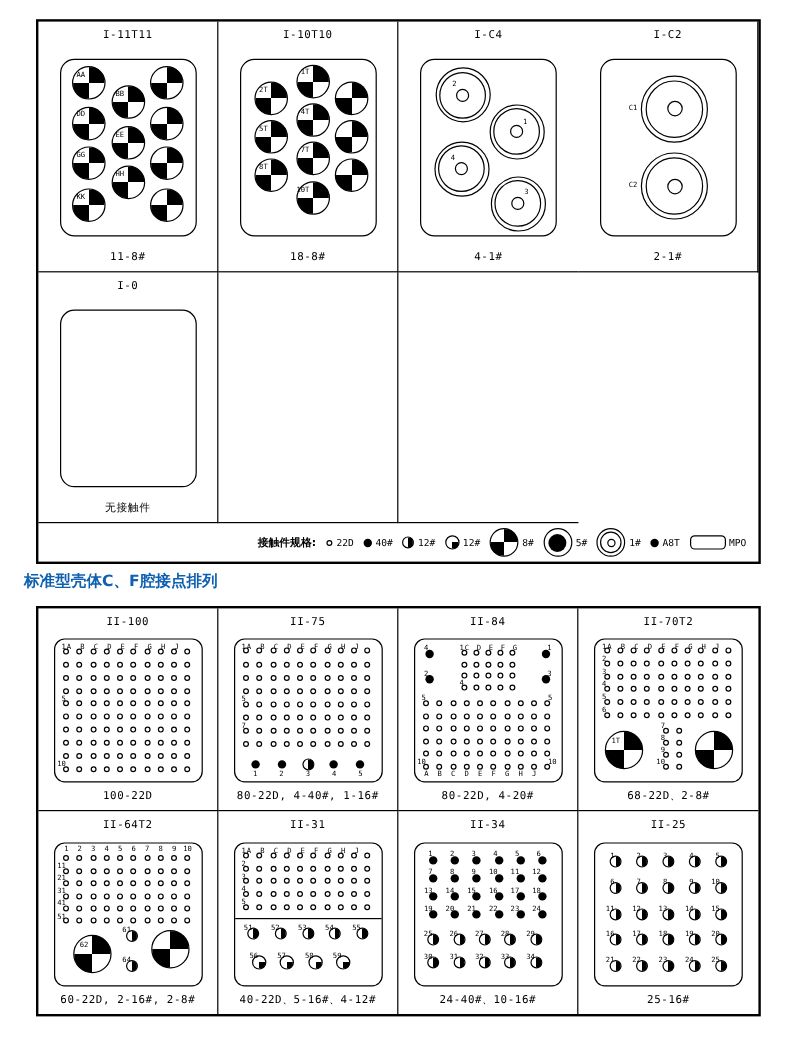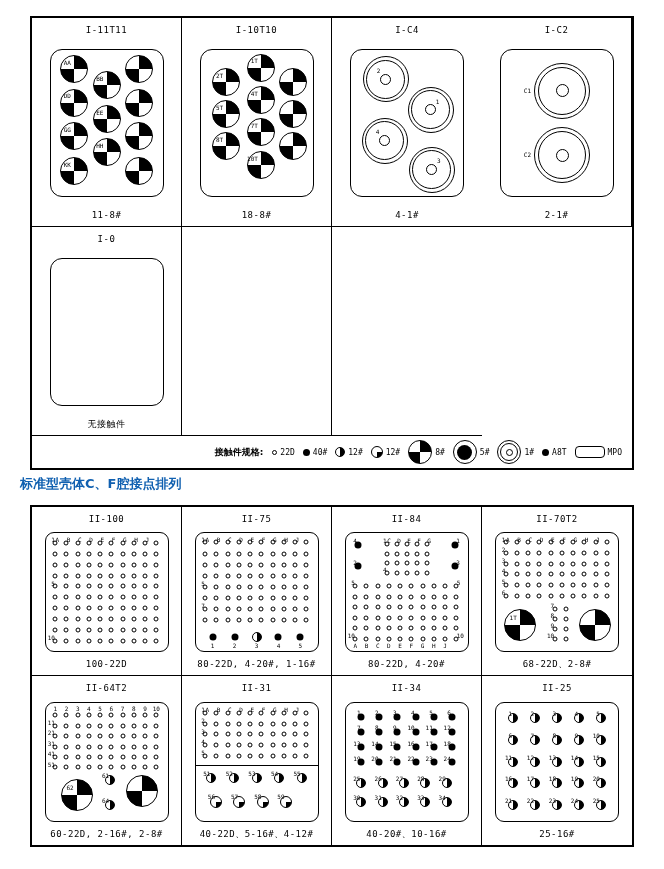--- a/index.html
+++ b/index.html
@@ -506,21 +506,21 @@
             <span class="lbl lp-below">3</span>
           </div>
           <div class="ct d20" style="left: 68%; top: 88%;">
             <span class="lbl lp-below">4</span>
           </div>
           <div class="ct d20" style="left: 86%; top: 88%;">
             <span class="lbl lp-below">5</span>
           </div>
         </div>
       </div>
-      <div class="pcaption">80-22D, 4-20#, 1-16#</div>
+      <div class="pcaption">80-22D, 4-40#, 1-16#</div>
     </div>
     <div class="cell b-r b-b">
       <div class="ptitle">II-84</div>
       <div class="iwrap">
         <div class="insert">
           <div class="ct d22" style="left: 34%; top: 9%;">
             <span class="lbl lp-tr">C</span>
             <span class="lbl lp-tl">1</span>
           </div>
           <div class="ct d22" style="left: 42.2%; top: 9%;">
@@ -1096,21 +1096,21 @@
             <span class="lbl lp-tl">32</span>
           </div>
           <div class="ct d16" style="left: 65.5%; top: 84%;">
             <span class="lbl lp-tl">33</span>
           </div>
           <div class="ct d16" style="left: 83%; top: 84%;">
             <span class="lbl lp-tl">34</span>
           </div>
         </div>
       </div>
-      <div class="pcaption">40-20#、10-16#</div>
+      <div class="pcaption">24-40#、10-16#</div>
     </div>
     <div class="cell">
       <div class="ptitle">II-25</div>
       <div class="iwrap">
         <div class="insert">
           <div class="ct d16" style="left: 14%; top: 13%;">
             <span class="lbl lp-tl">1</span>
           </div>
           <div class="ct d16" style="left: 32%; top: 13%;">
             <span class="lbl lp-tl">2</span>

